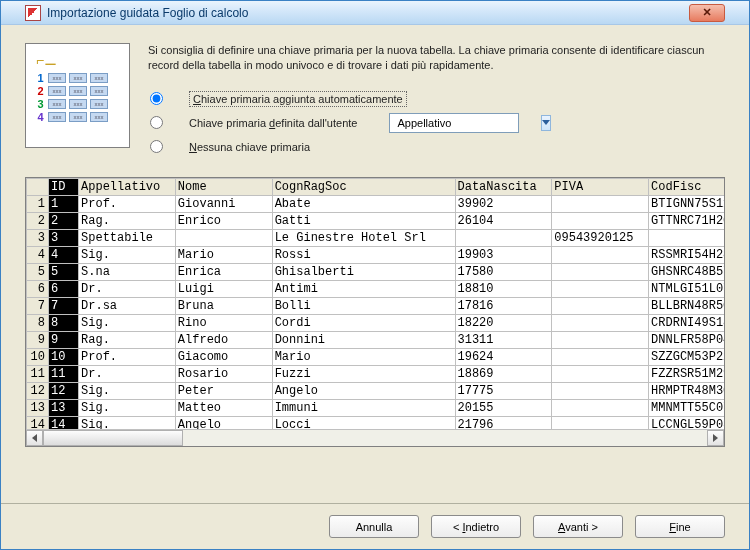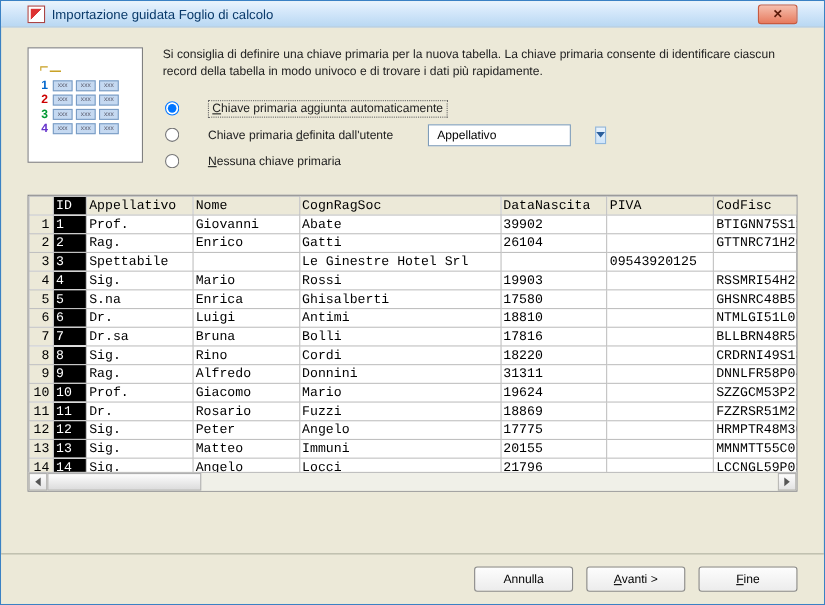--- a/index.html
+++ b/index.html
@@ -296,17 +296,18 @@
           <div class="thumb2"></div>
         </div>
         <div class="sbtn tri-r"></div>
       </div>
     </div>
 
   </div>
 
   <div class="footer">
     <button>Annulla</button>
+    <button><span id="back-btn">&lt; <span class="u">I</span>ndietro</span></button>
     <button><span id="next-btn"><span class="u">A</span>vanti &gt;</span></button>
     <button><span id="finish-btn"><span class="u">F</span>ine</span></button>
   </div>
 
 </div>
 
 </body></html>

